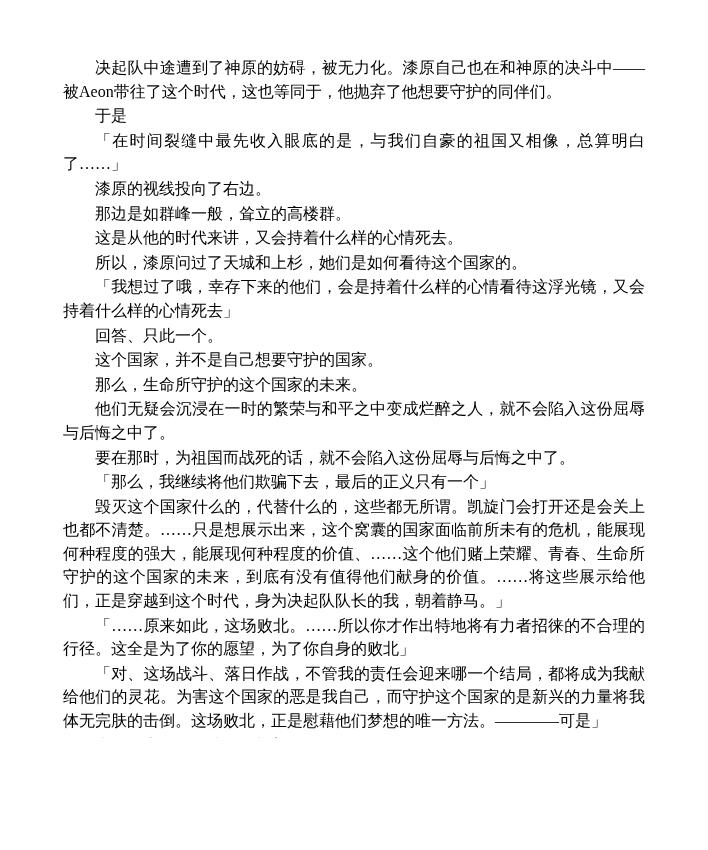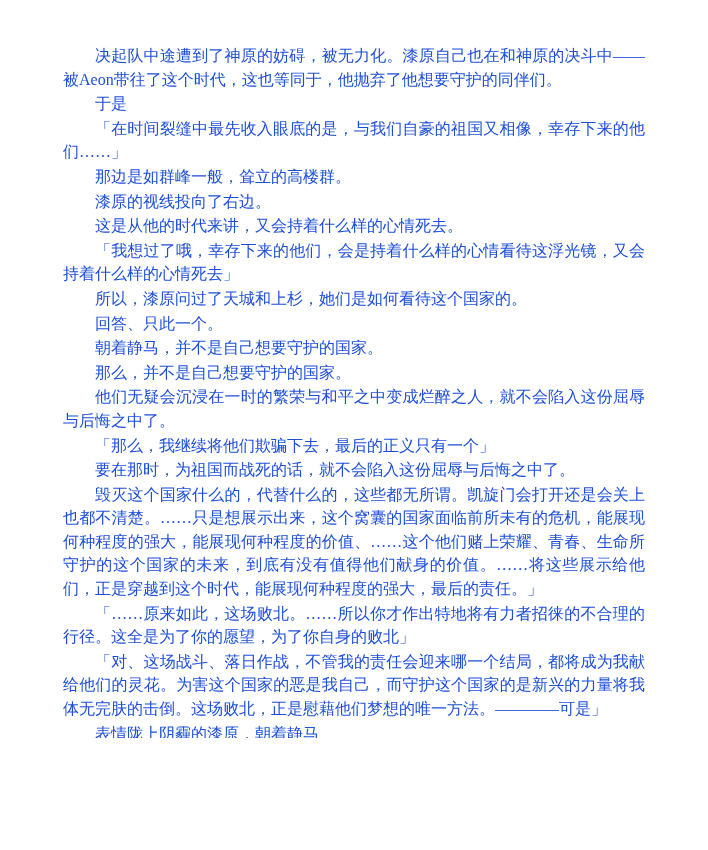--- a/index.html
+++ b/index.html
@@ -5,52 +5,52 @@
   html, body {
     margin: 0;
     padding: 0;
     background: #ffffff;
   }
   .page {
     box-sizing: border-box;
     width: 708px;
     height: 738px;
     background: #ffffff;
-    padding: 44px 63px 0 63px;
+    padding: 56px 63px 0 63px;
     overflow: hidden;
     font-family: "Liberation Serif", "DejaVu Serif", serif;
     font-size: 16px;
     line-height: 23.6px;
-    color: #1d4ed8;
+    color: #000000;
   }
   .text-body p {
     margin: 0 0 1px 0;
     text-indent: 2em;
     text-align: justify;
     word-break: break-all;
   }
 </style>
 </head>
 <body>
 
 <div class="page">
   <div class="text-body" id="text-body">
       <p>决起队中途遭到了神原的妨碍，被无力化。漆原自己也在和神原的决斗中——被Aeon带往了这个时代，这也等同于，他抛弃了他想要守护的同伴们。</p>
       <p>于是</p>
-      <p>「在时间裂缝中最先收入眼底的是，与我们自豪的祖国又相像，幸存下来的他们……」</p>
+      <p>「在时间裂缝中最先收入眼底的是，与我们自豪的祖国又相像，总算明白了……」</p>
+      <p>漆原的视线投向了右边。</p>
       <p>那边是如群峰一般，耸立的高楼群。</p>
-      <p>漆原的视线投向了右边。</p>
       <p>这是从他的时代来讲，又会持着什么样的心情死去。</p>
+      <p>所以，漆原问过了天城和上杉，她们是如何看待这个国家的。</p>
       <p>「我想过了哦，幸存下来的他们，会是持着什么样的心情看待这浮光镜，又会持着什么样的心情死去」</p>
-      <p>所以，漆原问过了天城和上杉，她们是如何看待这个国家的。</p>
       <p>回答、只此一个。</p>
-      <p>朝着静马，并不是自己想要守护的国家。</p>
-      <p>那么，并不是自己想要守护的国家。</p>
+      <p>这个国家，并不是自己想要守护的国家。</p>
+      <p>那么，生命所守护的这个国家的未来。</p>
       <p>他们无疑会沉浸在一时的繁荣与和平之中变成烂醉之人，就不会陷入这份屈辱与后悔之中了。</p>
+      <p>要在那时，为祖国而战死的话，就不会陷入这份屈辱与后悔之中了。</p>
       <p>「那么，我继续将他们欺骗下去，最后的正义只有一个」</p>
-      <p>要在那时，为祖国而战死的话，就不会陷入这份屈辱与后悔之中了。</p>
-      <p>毁灭这个国家什么的，代替什么的，这些都无所谓。凯旋门会打开还是会关上也都不清楚。……只是想展示出来，这个窝囊的国家面临前所未有的危机，能展现何种程度的强大，能展现何种程度的价值、……这个他们赌上荣耀、青春、生命所守护的这个国家的未来，到底有没有值得他们献身的价值。……将这些展示给他们，正是穿越到这个时代，能展现何种程度的强大，最后的责任。」</p>
+      <p>毁灭这个国家什么的，代替什么的，这些都无所谓。凯旋门会打开还是会关上也都不清楚。……只是想展示出来，这个窝囊的国家面临前所未有的危机，能展现何种程度的强大，能展现何种程度的价值、……这个他们赌上荣耀、青春、生命所守护的这个国家的未来，到底有没有值得他们献身的价值。……将这些展示给他们，正是穿越到这个时代，身为决起队队长的我，朝着静马。」</p>
       <p>「……原来如此，这场败北。……所以你才作出特地将有力者招徕的不合理的行径。这全是为了你的愿望，为了你自身的败北」</p>
       <p>「对、这场战斗、落日作战，不管我的责任会迎来哪一个结局，都将成为我献给他们的灵花。为害这个国家的恶是我自己，而守护这个国家的是新兴的力量将我体无完肤的击倒。这场败北，正是慰藉他们梦想的唯一方法。————可是」</p>
       <p>表情陇上阴霾的漆原，朝着静马</p>
       <p>缓缓地、我继续将他们欺骗下去。</p>
     </div>
 </div>
 
 </body></html>

